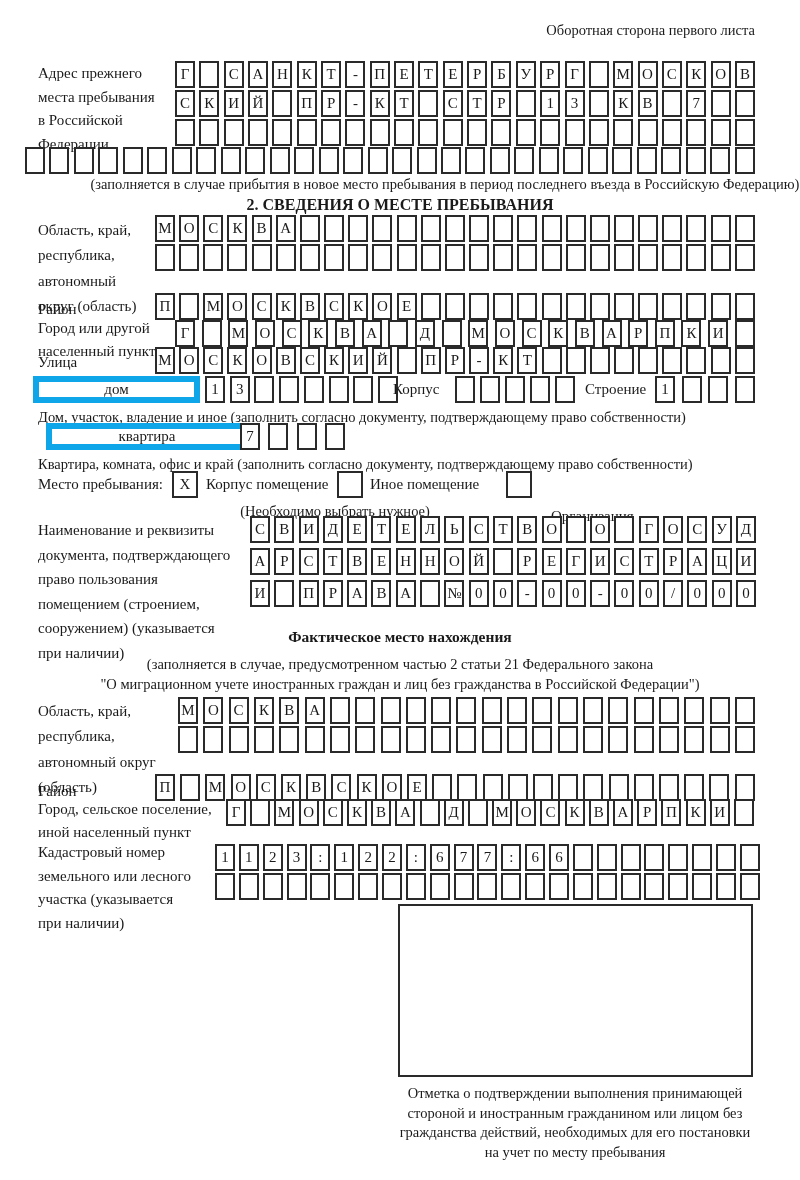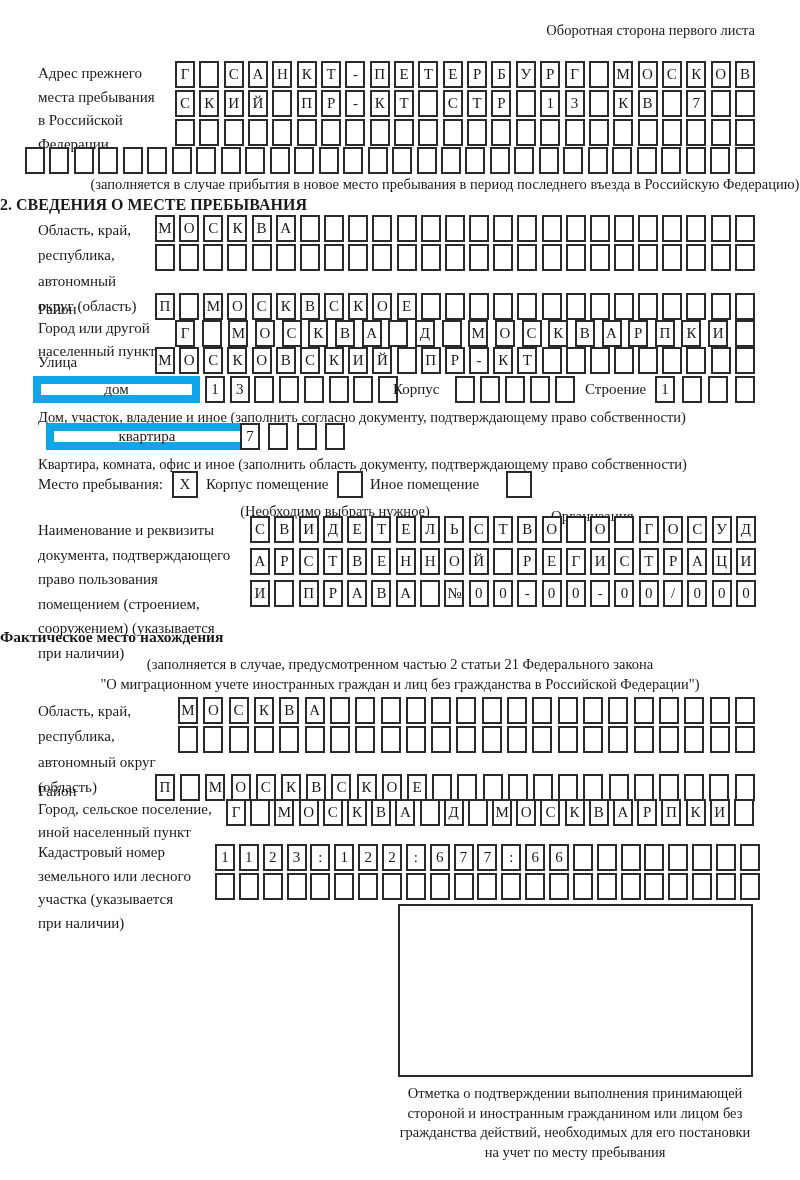--- a/index.html
+++ b/index.html
@@ -8,33 +8,33 @@
     font-family:"Liberation Serif","DejaVu Serif",serif; color:#1a1a1a;
     overflow:hidden;
   }
   .lbl {
     position:absolute; font-size:15px; line-height:23.5px; white-space:pre-line;
   }
   .note {
     position:absolute; font-size:14.5px; line-height:20px; white-space:pre-line;
   }
   .center { text-align:center; left:0; width:100%; }
-  .title { position:absolute; left:0; width:100%; 
+  .title { position:absolute; left:0; width:100%; text-align:center;
            font-weight:bold; font-size:16px; }
   .cellrow {
     position:absolute; display:flex; justify-content:space-between;
   }
   .cell {
     box-sizing:border-box; display:block; width:20px; height:27px;
     border:2px solid #2a2a2a; font-size:15px; line-height:22px;
     text-align:center; background:#fff; flex:0 0 auto;
   }
   .widebox {
     position:absolute; box-sizing:border-box; height:27px;
-    border:8px solid #0ea5e9; display:flex; align-items:center;
+    border:6px solid #0ea5e9; display:flex; align-items:center;
     justify-content:center; font-size:15px;
   }
   .checkcell {
     position:absolute; box-sizing:border-box; width:26px; height:27px;
     border:2px solid #2a2a2a; font-size:15px; line-height:23px; text-align:center;
   }
   .stampbox {
     position:absolute; box-sizing:border-box; border:2px solid #2a2a2a; background:#fff;
   }
 </style>
@@ -335,21 +335,21 @@
     </div>
   <div class="note" style="left:38px; top:407px;">Дом, участок, владение и иное (заполнить согласно документу, подтверждающему право собственности)</div>
 
   <div class="widebox" style="left:33px; top:423px; width:202px;margin-left:13px;">квартира</div>
   <div class="cellrow" style="left:240px; top:423px; width:105px;">
       <span class="cell">7</span>
       <span class="cell"></span>
       <span class="cell"></span>
       <span class="cell"></span>
     </div>
-  <div class="note" style="left:38px; top:454px;">Квартира, комната, офис и иное (заполнить область документу, подтверждающему право собственности)</div>
+  <div class="note" style="left:38px; top:454px;">Квартира, комната, офис и край (заполнить согласно документу, подтверждающему право собственности)</div>
 
   <div class="lbl" style="left:38px; top:473px;">Место пребывания:</div>
   <div class="checkcell" style="left:172px; top:471px;">X</div>
   <div class="lbl" style="left:206px; top:473px;">Корпус помещение</div>
   <div class="checkcell" style="left:337px; top:471px;"></div>
   <div class="lbl" style="left:370px; top:473px;">Иное помещение</div>
   <div class="checkcell" style="left:506px; top:471px;"></div>
   <div class="lbl" style="left:551px; top:473px;margin-top:32px;">Организация</div>
   <div class="note" style="left:150px; top:501px; width:370px; text-align:center;">(Необходимо выбрать нужное)</div>
 

